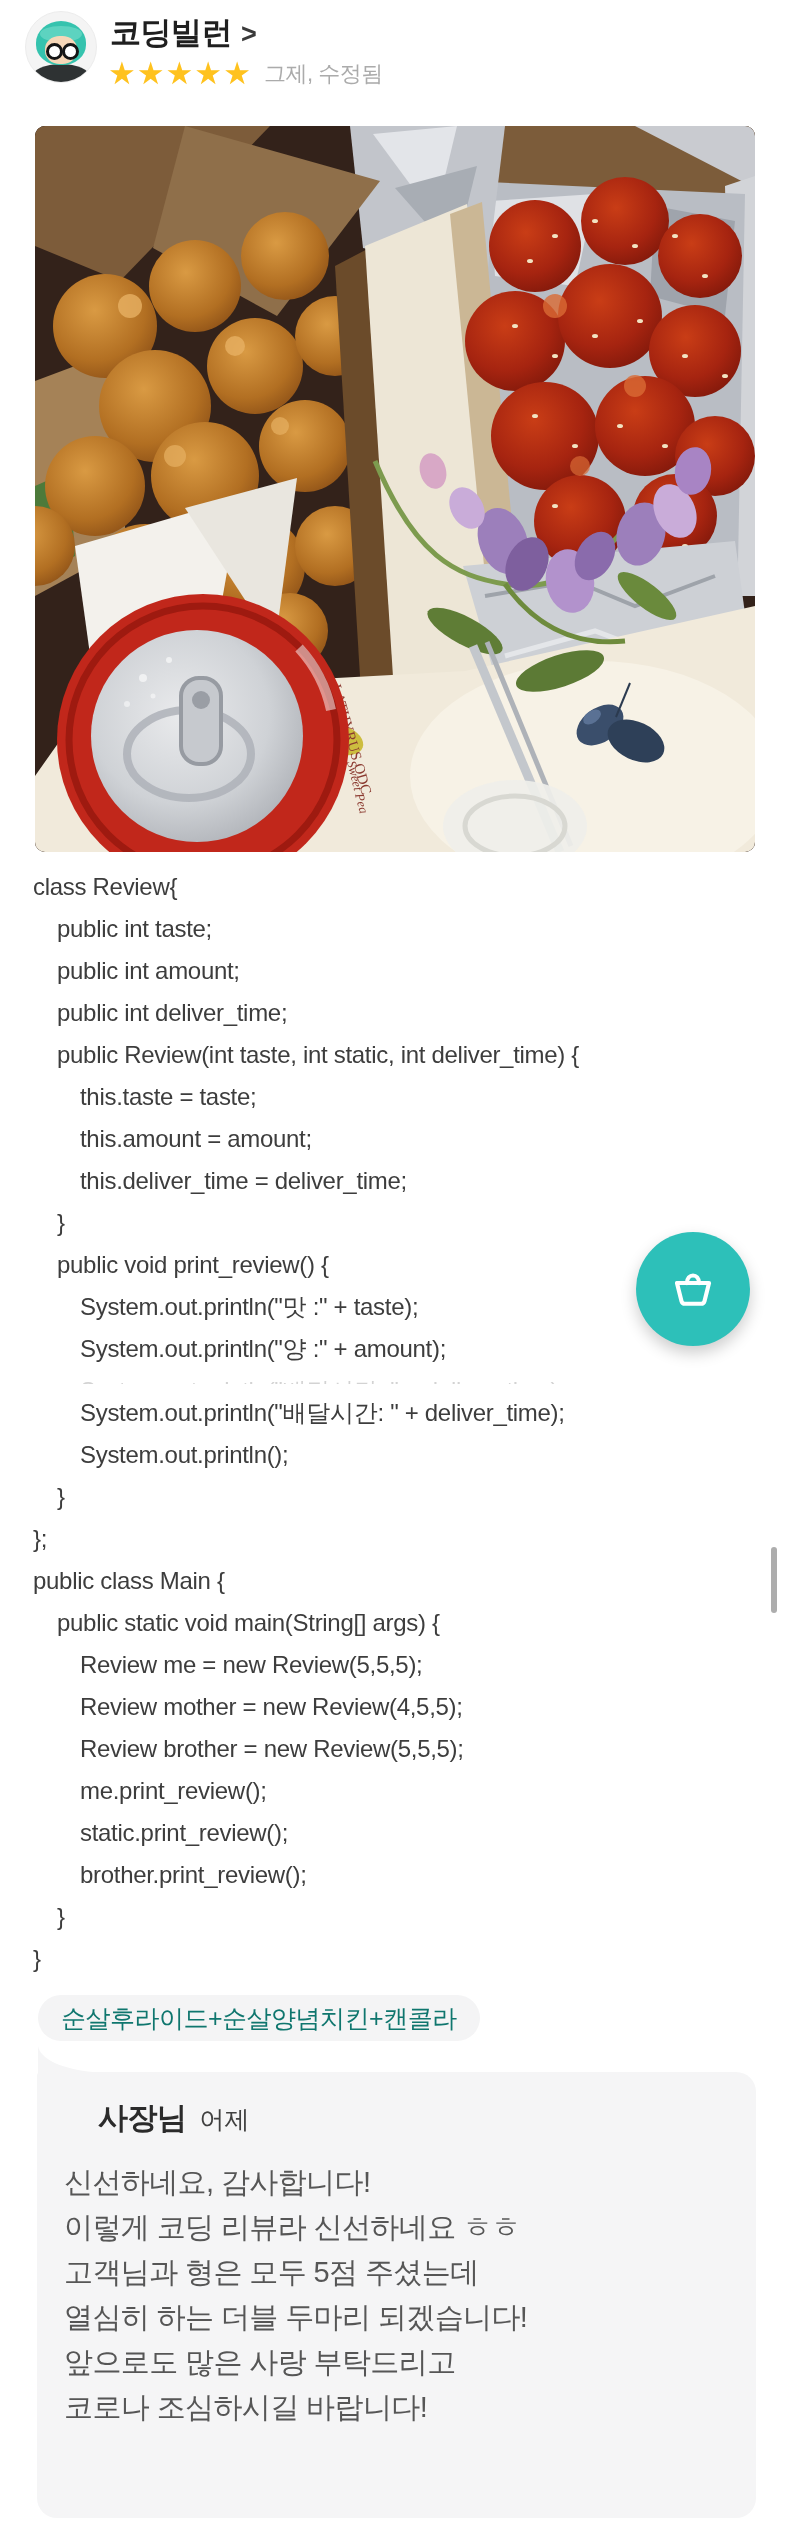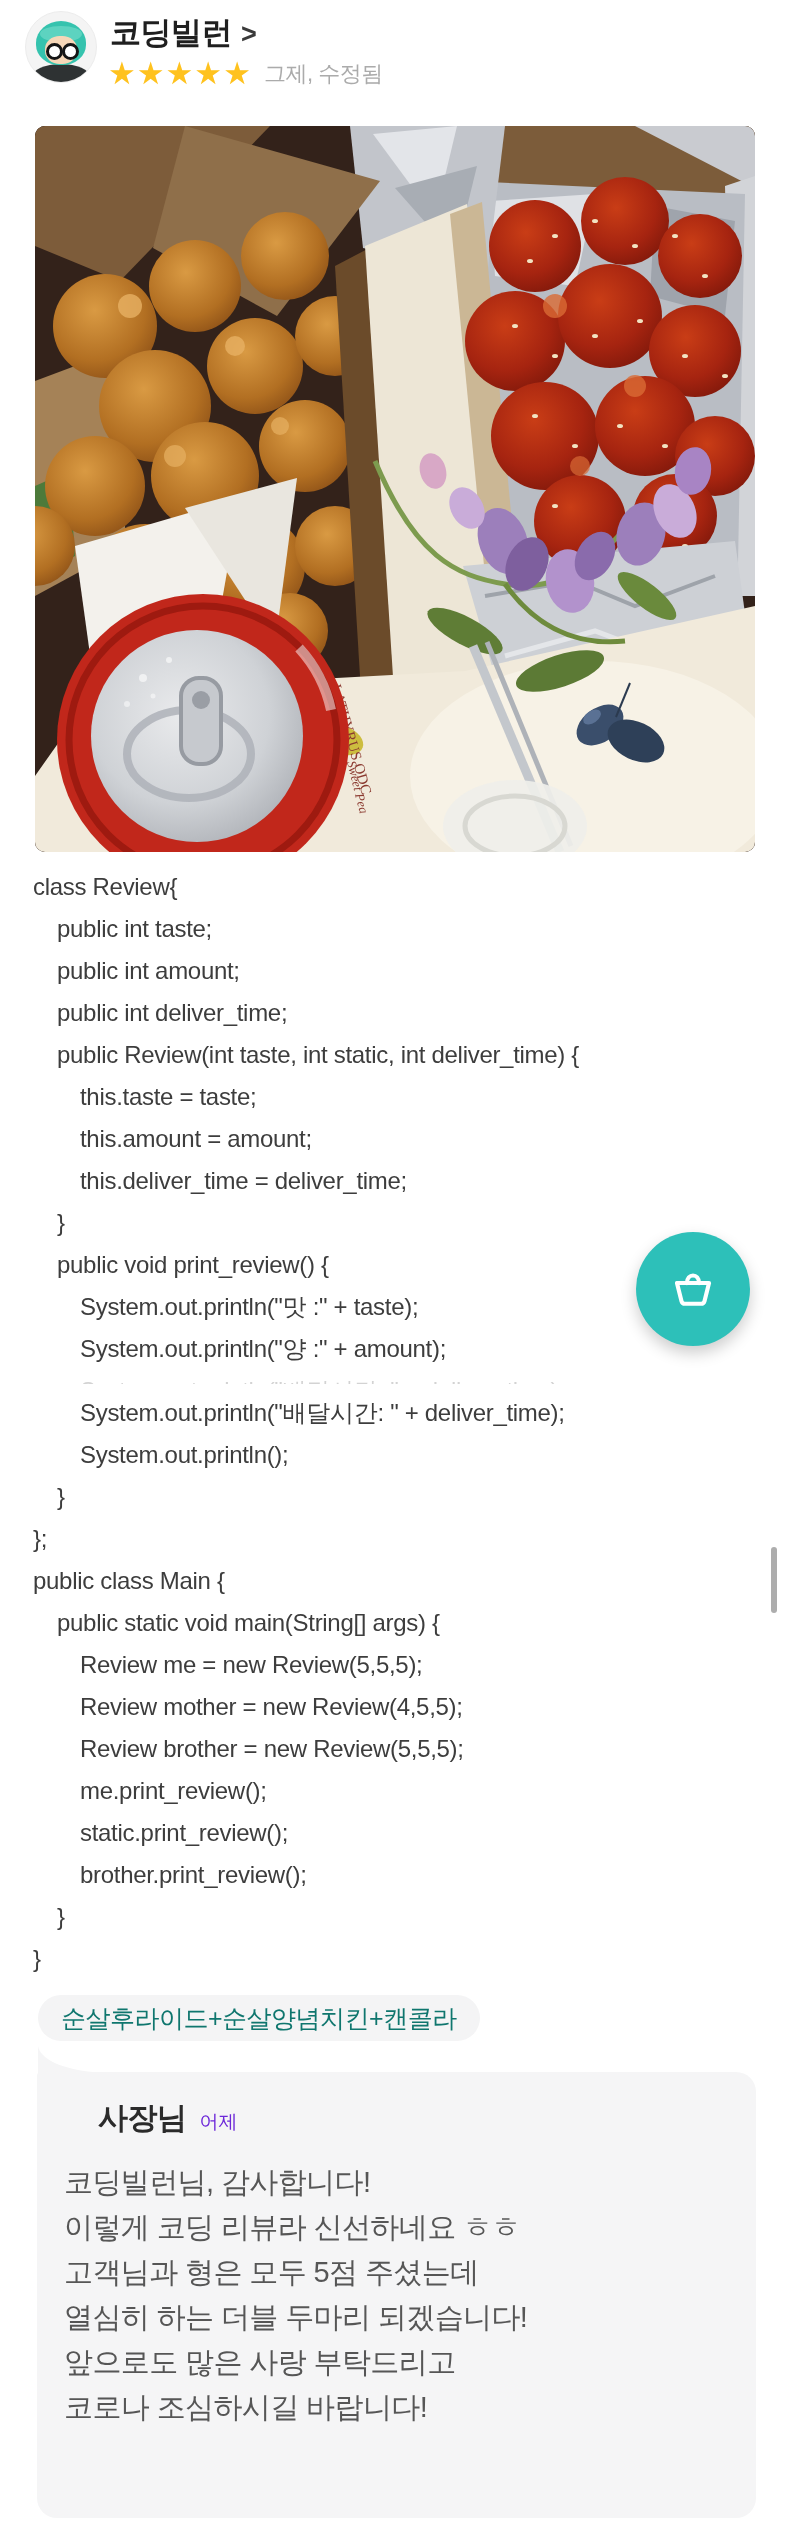--- a/index.html
+++ b/index.html
@@ -44,21 +44,21 @@
 
   
   .menu-chip{position:absolute;left:38px;top:1995px;height:46px;line-height:46px;padding:0 23px;
              background:#f4f4f5;border-radius:23px;font-size:25px;color:#0f766e;letter-spacing:-.5px;display:inline-block;}
 
   
   .reply-tail{position:absolute;left:37px;top:2046px;width:68px;height:27px;}
   .reply-bubble{position:absolute;left:37px;top:2072px;width:719px;height:446px;background:#f5f5f6;border-radius:4px 20px 20px 20px;}
   .reply-head{position:absolute;left:27px;top:26px;display:flex;align-items:baseline;margin-left:34px;}
   .reply-author{font-size:30px;font-weight:bold;color:#2b2b2b;letter-spacing:-.5px;}
-  .reply-date{font-size:19px;color:#6d28d9;margin-left:13px;}
+  .reply-date{font-size:25px;color:#404040;margin-left:13px;}
   .reply-body{position:absolute;left:27px;top:88px;width:670px;}
   .reply-line{font-size:29px;line-height:45px;color:#565656;letter-spacing:-.6px;white-space:pre;}
 </style>
 </head>
 <body>
 
 <div class="screen">
 
   <div class="header">
     <div class="avatar">
@@ -306,21 +306,21 @@
 
   <svg class="reply-tail" viewBox="0 0 68 27">
     <path d="M1 0 C 3 12, 22 24, 66 27 L 1 27 Z" fill="#f5f5f6"></path>
   </svg>
   <div class="reply-bubble">
     <div class="reply-head">
       <span class="reply-author">사장님</span>
       <span class="reply-date">어제</span>
     </div>
     <div class="reply-body">
-      <div class="reply-line">코딩빌런님, 감사합니다!</div>
+      <div class="reply-line">신선하네요, 감사합니다!</div>
       <div class="reply-line">이렇게 코딩 리뷰라 신선하네요 ㅎㅎ</div>
       <div class="reply-line">고객님과 형은 모두 5점 주셨는데</div>
       <div class="reply-line">열심히 하는 더블 두마리 되겠습니다!</div>
       <div class="reply-line">앞으로도 많은 사랑 부탁드리고</div>
       <div class="reply-line">코로나 조심하시길 바랍니다!</div>
     </div>
   </div>
 
 </div>
 

